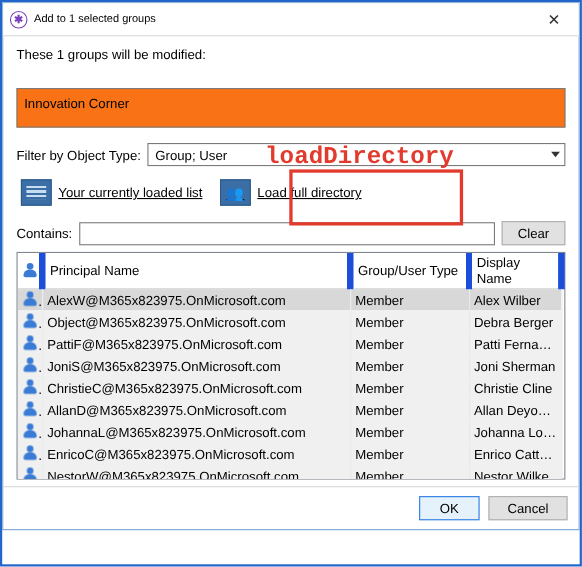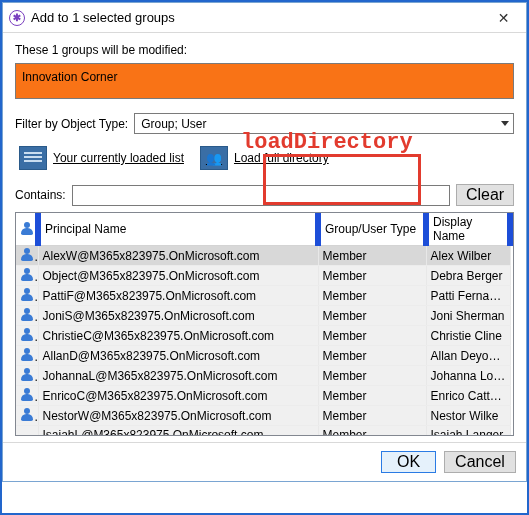--- a/index.html
+++ b/index.html
@@ -37,35 +37,35 @@
     padding: 0 0 0 6px;
   }
   .titlebar-icon {
     width: 16px; height: 16px;
     border: 1.5px solid #7a3fbf;
     border-radius: 50%;
     display: flex; align-items: center; justify-content: center;
     margin-right: 6px;
     font-size: 10px; color: #7a3fbf; font-weight: bold;
   }
-  .titlebar-title { flex: 1; font-size: 13px; }
+  .titlebar-title { flex: 1; font-size: 10px; }
   .titlebar-close {
     width: 45px; height: 29px;
     display: flex; align-items: center; justify-content: center;
     font-size: 14px; color: #333;
     cursor: pointer;
   }
   .content {
     padding: 10px 12px 6px 12px;
     flex: 1;
     display: flex;
     flex-direction: column;
     overflow: hidden;
   }
-  .modified-label { margin-bottom: 6px; }
+  .modified-label { margin-bottom: 23px; }
   .groups-box {
     border: 1px solid #7a7a7a;
     background: #f97316;
     height: 36px;
     padding: 6px 6px;
     margin-bottom: 14px;
     overflow: hidden;
   }
   .filter-row {
     display: flex;
@@ -160,21 +160,21 @@
     flex: 1;
     border: 1px solid #7a7a7a;
     height: 21px;
     padding: 0 4px;
     font-size: 12px;
   }
   .clear-btn, .ok-btn, .cancel-btn {
     border: 1px solid #adadad;
     background: #e1e1e1;
     height: 22px;
-    font-size: 16px;
+    font-size: 12px;
     cursor: pointer;
     padding: 0 8px;
   }
   .clear-btn { width: 58px; }
   .table-wrap {
     flex: 1;
     border: 1px solid #828790;
     overflow: hidden;
     position: relative;
   }

